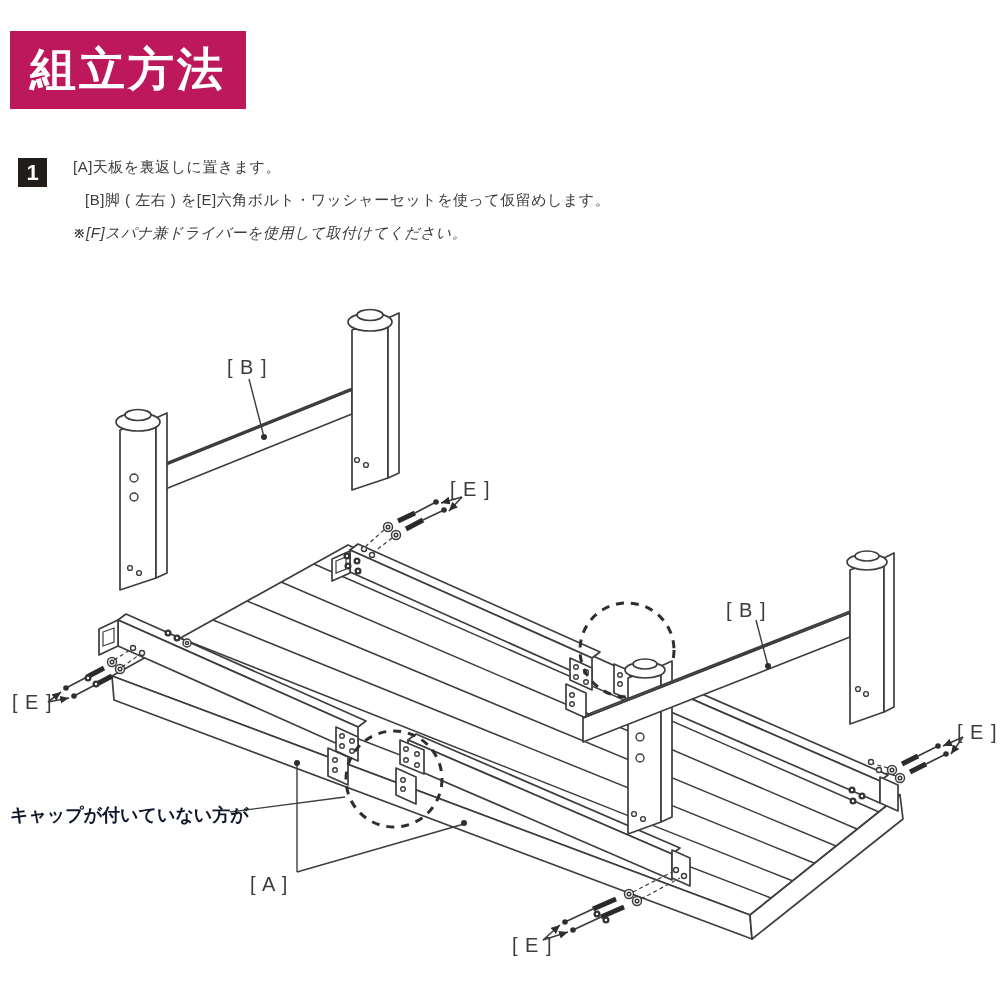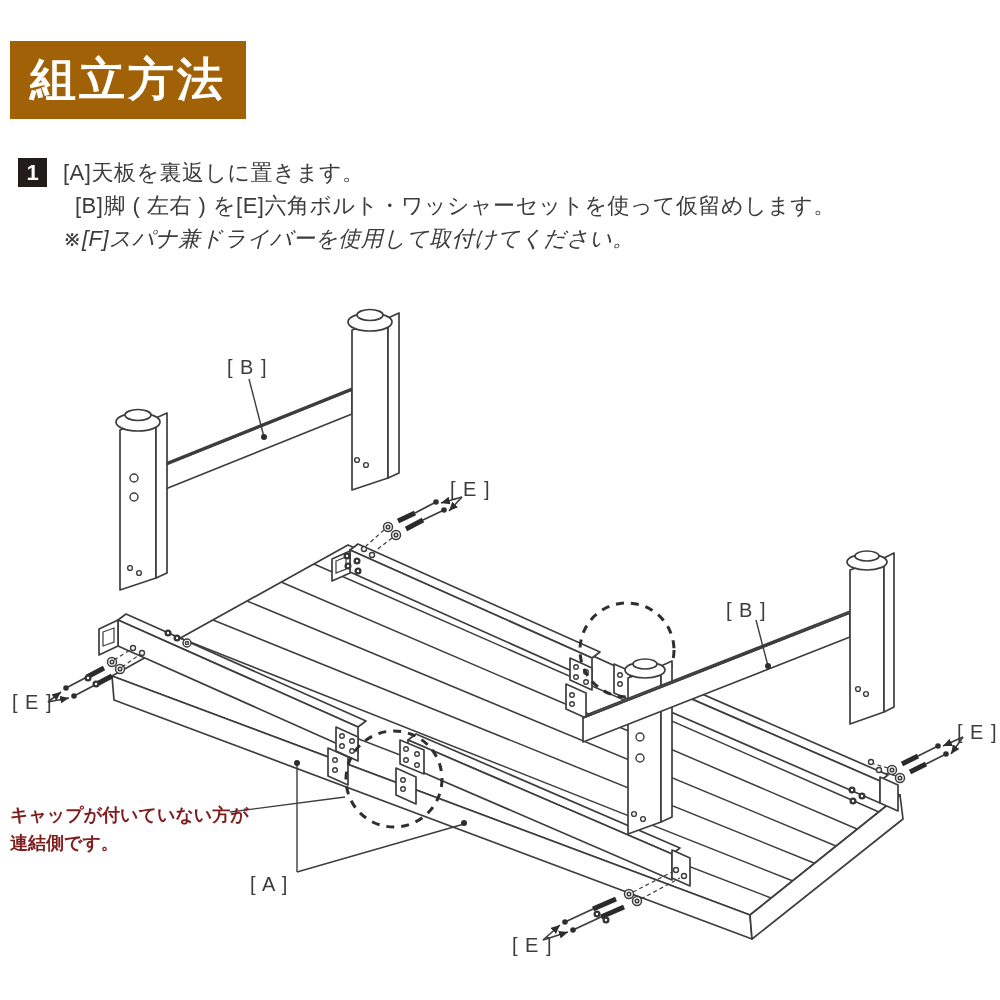--- a/index.html
+++ b/index.html
@@ -1,34 +1,34 @@
 <!DOCTYPE html>
 <html><head>
 <meta charset="utf-8">
 <style>
   html,body{margin:0;padding:0;background:#fff;}
   body{width:1000px;height:1000px;position:relative;overflow:hidden;
        font-family:"Liberation Sans","DejaVu Sans",sans-serif;color:#3a3a3a;}
   .abs{position:absolute;}
   
-  #banner{left:10px;top:41px;width:236px;height:78px;background:#a16207;}
+  #banner{left:10px;top:31px;width:236px;height:78px;background:#be185d;}
   #banner .t{position:absolute;left:20px;top:50%;transform:translateY(-50%);
              color:#fff;font-size:46px;font-weight:bold;letter-spacing:3px;white-space:nowrap;}
   
   #stepnum{left:18px;top:158px;width:29px;height:29px;background:#231d19;color:#fff;
            font-size:22px;font-weight:bold;display:flex;align-items:center;justify-content:center;}
-  .stepline{left:63px;white-space:nowrap;font-size:22px;font-weight:500;color:#3c3c3c;letter-spacing:0.5px;}
+  .stepline{left:73px;white-space:nowrap;font-size:15px;font-weight:500;color:#3c3c3c;letter-spacing:0.5px;}
   #sl1{top:158px;} #sl2{top:191px;margin-left:12px;} #sl3{top:224px;font-style:italic;}
   
   .plabel{font-size:20px;font-weight:500;color:#3c3c3c;white-space:nowrap;letter-spacing:1px;}
   #lblB1{left:227px;top:356px;} #lblEtop{left:450px;top:478px;}
   #lblEleft{left:12px;top:691px;} #lblB2{left:726px;top:599px;}
   #lblEright{left:957px;top:721px;} #lblEbottom{left:512px;top:934px;}
   #lblA{left:250px;top:873px;width:48px;text-align:left;}
-  #capnote{left:10px;top:801px;font-size:18px;font-weight:bold;color:#7f1d1d;line-height:28px;white-space:nowrap;}
+  #capnote{left:10px;top:801px;font-size:18px;font-weight:bold;color:#0f172a;line-height:28px;white-space:nowrap;}
   
   #diagram{left:0;top:300px;}
   .f{fill:#fff;stroke:#3d3d3d;stroke-width:1.7;stroke-linejoin:round;}
   .thin{fill:none;stroke:#3d3d3d;stroke-width:1.2;}
   .slat{fill:none;stroke:#3d3d3d;stroke-width:1.5;}
   .dash{fill:none;stroke:#3d3d3d;stroke-width:1.2;stroke-dasharray:4 3;}
   .dcirc{fill:none;stroke:#2e2e2e;stroke-width:3;stroke-dasharray:8 7;}
   .hole{fill:#fff;stroke:#3d3d3d;stroke-width:1.4;}
   .nut{fill:#343434;stroke:none;}
   .pip{fill:#fff;stroke:none;}
@@ -289,14 +289,13 @@
 <div class="abs plabel" id="lblB1">[ B ]</div>
 <div class="abs plabel" id="lblEtop">[ E ]</div>
 <div class="abs plabel" id="lblEleft">[ E ]</div>
 <div class="abs plabel" id="lblB2">[ B ]</div>
 <div class="abs plabel" id="lblEright">[ E ]</div>
 <div class="abs plabel" id="lblEbottom">[ E ]</div>
 <div class="abs plabel" id="lblA">[ A ]</div>
 
 <div class="abs" id="capnote">
   <div>キャップが付いていない方が</div>
-  <div>連結側です。</div>
 </div>
 
 </body></html>

